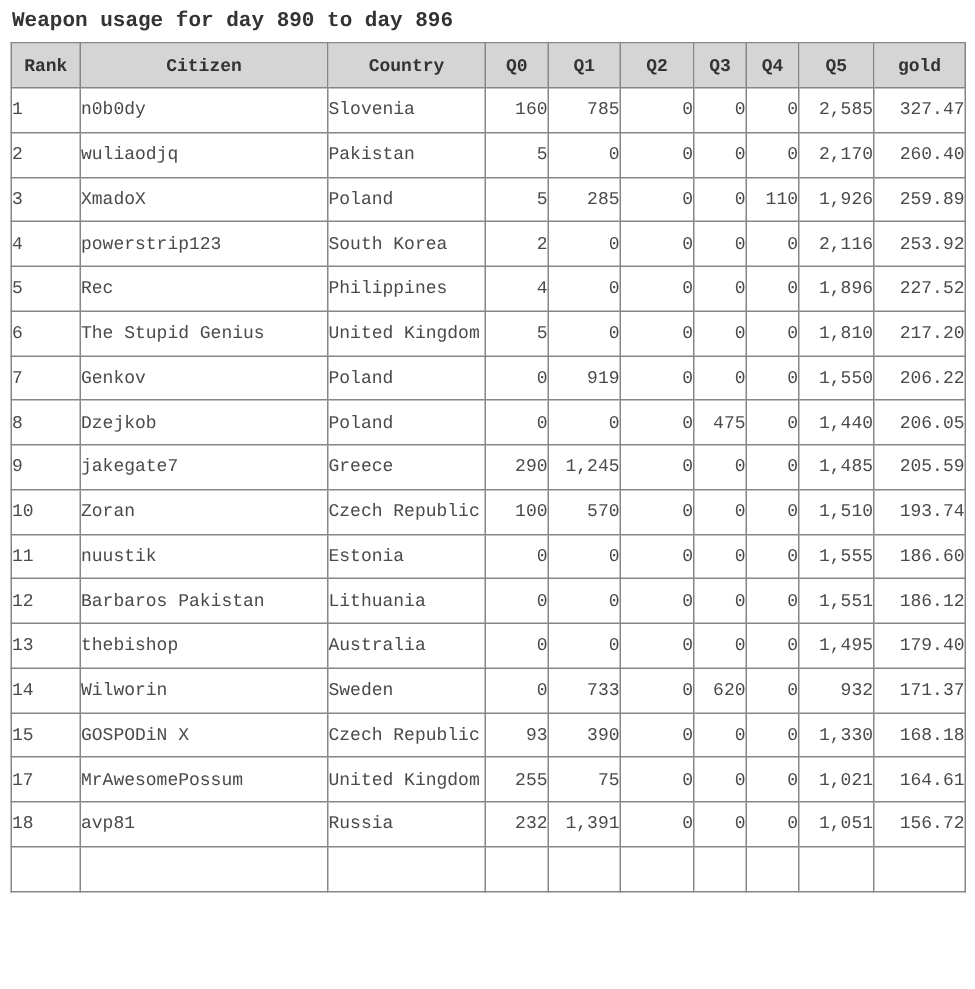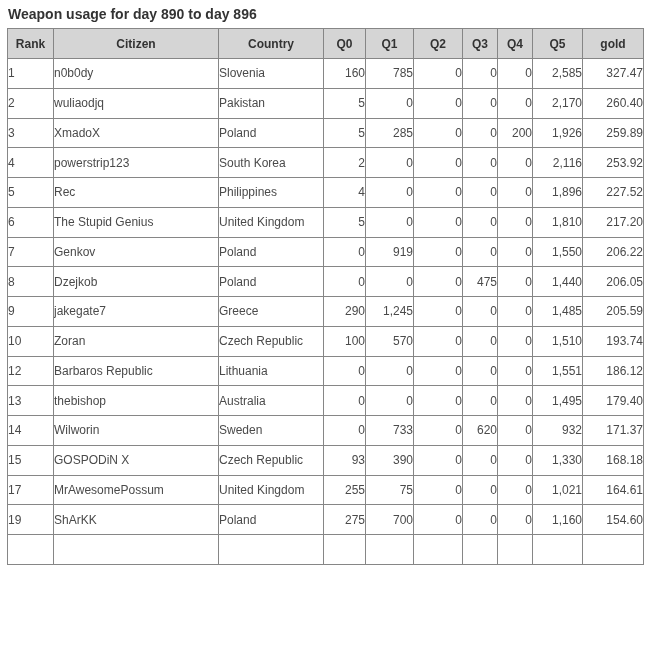--- a/index.html
+++ b/index.html
@@ -7,20 +7,21 @@
     margin: 0;
     padding: 0;
     background: #ffffff;
     font-family: "Liberation Sans", "DejaVu Sans", sans-serif;
   }
   .page {
     width: 650px;
     height: 659px;
     overflow: hidden;
     padding: 5px 7px 0 7px;
+    font-family: Liberation Mono, monospace;
   }
   .page-title {
     font-size: 14px;
     font-weight: bold;
     color: #333333;
     margin: 0 0 0 1px;
     padding-top: 1px;
     height: 23px;
     line-height: 17px;
   }
@@ -112,21 +113,21 @@
           <td class="ar">260.40</td>
         </tr>
         <tr>
           <td class="al">3</td>
           <td class="al">XmadoX</td>
           <td class="al">Poland</td>
           <td class="ar">5</td>
           <td class="ar">285</td>
           <td class="ar">0</td>
           <td class="ar">0</td>
-          <td class="ar">200</td>
+          <td class="ar">110</td>
           <td class="ar">1,926</td>
           <td class="ar">259.89</td>
         </tr>
         <tr>
           <td class="al">4</td>
           <td class="al">powerstrip123</td>
           <td class="al">South Korea</td>
           <td class="ar">2</td>
           <td class="ar">0</td>
           <td class="ar">0</td>
@@ -201,22 +202,34 @@
           <td class="al">Czech Republic</td>
           <td class="ar">100</td>
           <td class="ar">570</td>
           <td class="ar">0</td>
           <td class="ar">0</td>
           <td class="ar">0</td>
           <td class="ar">1,510</td>
           <td class="ar">193.74</td>
         </tr>
         <tr>
+          <td class="al">11</td>
+          <td class="al">nuustik</td>
+          <td class="al">Estonia</td>
+          <td class="ar">0</td>
+          <td class="ar">0</td>
+          <td class="ar">0</td>
+          <td class="ar">0</td>
+          <td class="ar">0</td>
+          <td class="ar">1,555</td>
+          <td class="ar">186.60</td>
+        </tr>
+        <tr>
           <td class="al">12</td>
-          <td class="al">Barbaros Republic</td>
+          <td class="al">Barbaros Pakistan</td>
           <td class="al">Lithuania</td>
           <td class="ar">0</td>
           <td class="ar">0</td>
           <td class="ar">0</td>
           <td class="ar">0</td>
           <td class="ar">0</td>
           <td class="ar">1,551</td>
           <td class="ar">186.12</td>
         </tr>
         <tr>
@@ -261,30 +274,30 @@
           <td class="al">United Kingdom</td>
           <td class="ar">255</td>
           <td class="ar">75</td>
           <td class="ar">0</td>
           <td class="ar">0</td>
           <td class="ar">0</td>
           <td class="ar">1,021</td>
           <td class="ar">164.61</td>
         </tr>
         <tr>
-          <td class="al">19</td>
-          <td class="al">ShArKK</td>
-          <td class="al">Poland</td>
-          <td class="ar">275</td>
-          <td class="ar">700</td>
-          <td class="ar">0</td>
-          <td class="ar">0</td>
-          <td class="ar">0</td>
-          <td class="ar">1,160</td>
-          <td class="ar">154.60</td>
+          <td class="al">18</td>
+          <td class="al">avp81</td>
+          <td class="al">Russia</td>
+          <td class="ar">232</td>
+          <td class="ar">1,391</td>
+          <td class="ar">0</td>
+          <td class="ar">0</td>
+          <td class="ar">0</td>
+          <td class="ar">1,051</td>
+          <td class="ar">156.72</td>
         </tr>
         <tr>
           <td class="al"></td>
           <td class="al"></td>
           <td class="al"></td>
           <td class="ar"></td>
           <td class="ar"></td>
           <td class="ar"></td>
           <td class="ar"></td>
           <td class="ar"></td>

